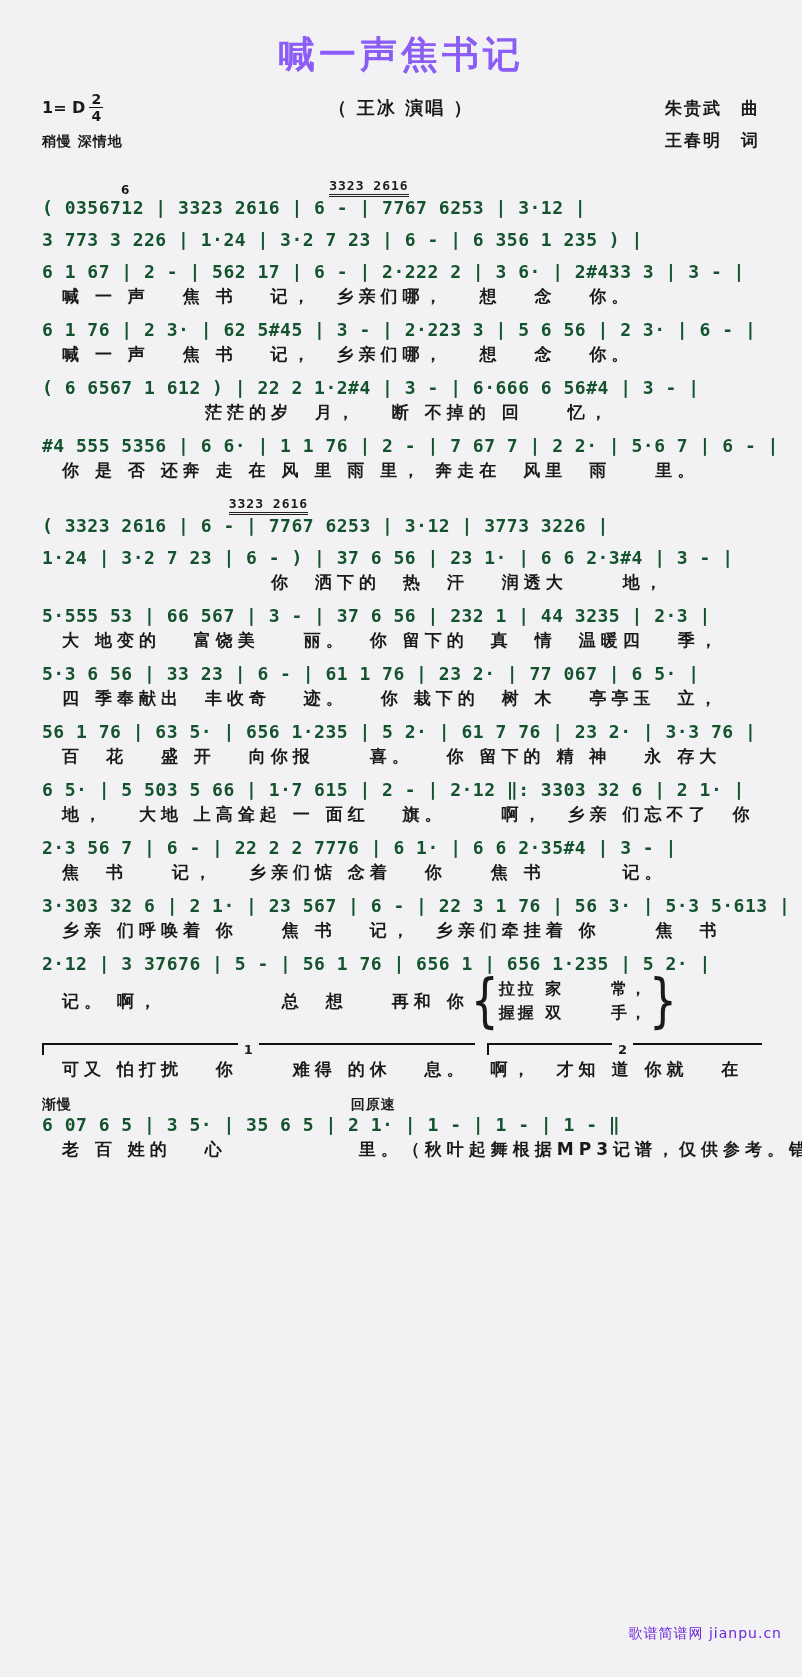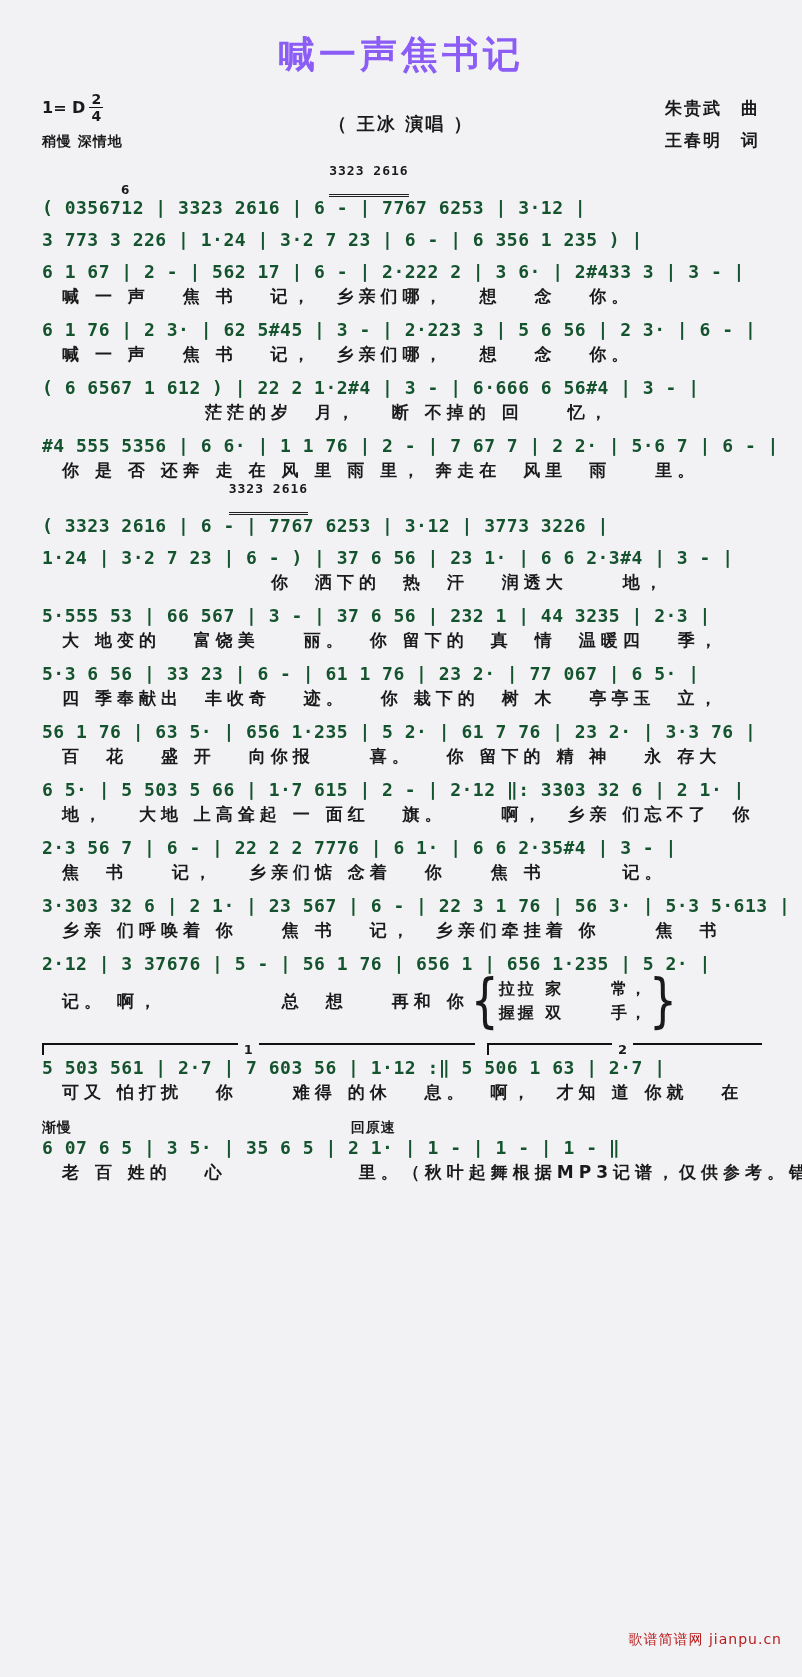--- a/index.html
+++ b/index.html
@@ -14,43 +14,43 @@
     text-align:center;font-size:37px;font-weight:bold;
     color:#8b5cf6;letter-spacing:4px;margin-top:16px;
   }
   .meta{display:flex;justify-content:space-between;align-items:flex-start;margin-top:12px;}
   .meta-left{width:200px;font-weight:bold;}
   .keyline{font-size:16px;display:flex;align-items:center;gap:4px;}
   .frac{display:inline-flex;flex-direction:column;text-align:center;font-size:14px;line-height:1;vertical-align:middle;}
   .frac .num{border-bottom:1.5px solid #111;padding:0 2px 1px 2px;}
   .frac .den{padding-top:1px;}
   .tempo-top{font-size:14px;font-weight:bold;margin-top:10px;letter-spacing:1px;}
-  .subtitle{font-size:18px;font-weight:bold;letter-spacing:2px;text-align:center;flex:1;margin-top:20px;}
+  .subtitle{font-size:18px;font-weight:bold;letter-spacing:2px;text-align:center;flex:1;margin-top:4px;}
   .meta-right{width:200px;text-align:right;font-size:17px;font-weight:bold;line-height:1.9;letter-spacing:2px;}
   .score{margin-top:18px;}
   .sys{margin-bottom:11px;position:relative;}
   .marksrow{position:relative;height:22px;}
   .mk,.ov,.tempo{position:absolute;bottom:0;white-space:nowrap;}
   .mk{font-size:12px;font-weight:bold;}
-  .ov{font-size:13px;font-weight:bold;font-family:"DejaVu Sans Mono",monospace;border-bottom:3px double #222;padding-bottom:16px;letter-spacing:1px;}
+  .ov{font-size:13px;font-weight:bold;font-family:"DejaVu Sans Mono",monospace;border-bottom:3px double #222;padding-bottom:1px;letter-spacing:1px;}
   .tempo{font-size:14px;font-weight:bold;letter-spacing:1px;}
   .voltarow{position:relative;height:18px;margin-bottom:2px;}
   .volta-seg{position:absolute;top:6px;height:10px;border-top:2px solid #111;border-left:2px solid #111;}
   .volta-label{position:absolute;top:-2px;left:45%;background:#f2f2f5;padding:0 6px;font-size:13px;font-weight:bold;line-height:1;}
   .notation{
     font-family:"DejaVu Sans Mono",monospace;
     font-weight:bold;font-size:18px;letter-spacing:0.5px;
     white-space:nowrap;color:#14532d;
   }
   .lyricsrow{display:flex;align-items:center;margin-top:3px;}
   .lyrics{font-size:17px;letter-spacing:5px;white-space:pre;font-weight:bold;margin-left:20px;}
   .bracewrap{display:flex;align-items:center;margin-left:2px;}
   .br{font-size:44px;font-weight:normal;transform:scaleY(1.35);line-height:1;}
   .brlines{display:flex;flex-direction:column;font-size:16px;font-weight:bold;letter-spacing:3px;line-height:1.55;white-space:pre;}
-  .footer{position:absolute;bottom:14px;right:20px;font-size:14px;color:#b91c1c;letter-spacing:1px;}
+  .footer{position:absolute;bottom:20px;right:20px;font-size:14px;color:#6d28d9;letter-spacing:1px;}
 </style>
 </head>
 <body>
 
 <div class="page">
   <div class="title">喊一声焦书记</div>
 
   <div class="meta">
     <div class="meta-left">
       <div class="keyline">
@@ -165,21 +165,20 @@
       </div>
       <div class="sys">
         <div class="voltarow">
           <div class="volta-seg" style="left: 0%; width: 60%;">
             <span class="volta-label">1</span>
           </div>
           <div class="volta-seg" style="left: 62%; width: 38%;">
             <span class="volta-label">2</span>
           </div>
         </div>
-        <div class="notation">5 503 561 | 2·7 | 7 603 56 | 1·12 :‖ 5 506 1 63 | 2·7 |</div>
         <div class="lyricsrow">
           <span class="lyrics">可又 怕打扰　 你　　 难得 的休　 息。　啊，　才知 道 你就　 在</span>
         </div>
       </div>
       <div class="sys">
         <div class="marksrow">
           <span class="tempo" style="left: 0%;">渐慢</span>
           <span class="tempo" style="left: 43%;">回原速</span>
         </div>
         <div class="notation">6 07 6 5 | 3 5· | 35 6 5 | 2 1· | 1 - | 1 - | 1 - ‖</div>

